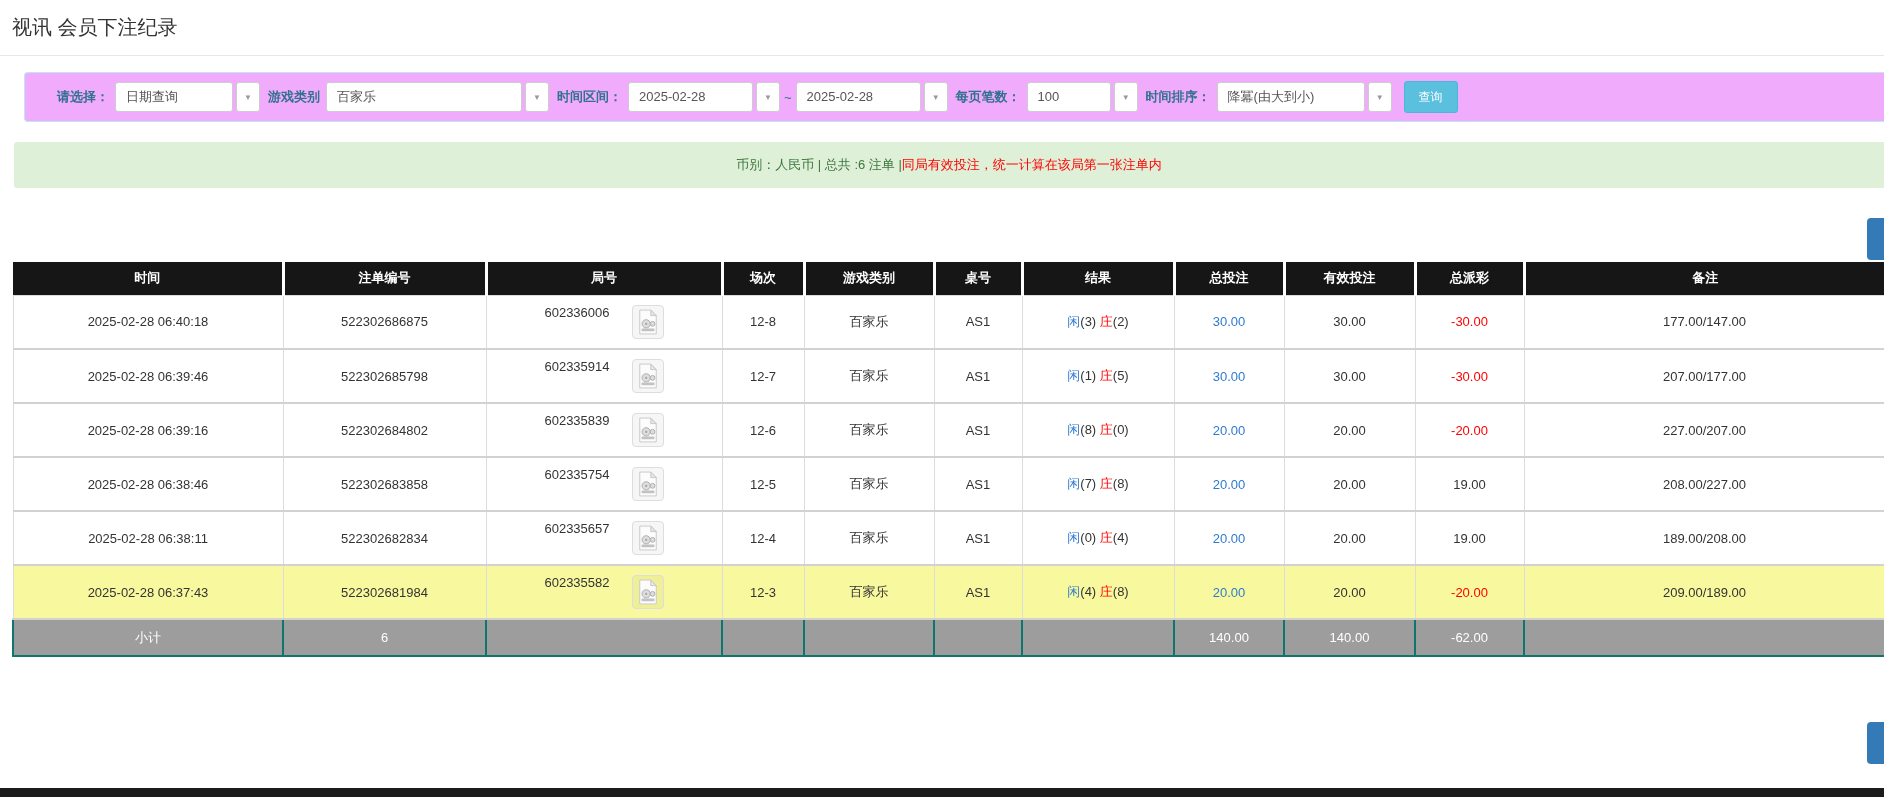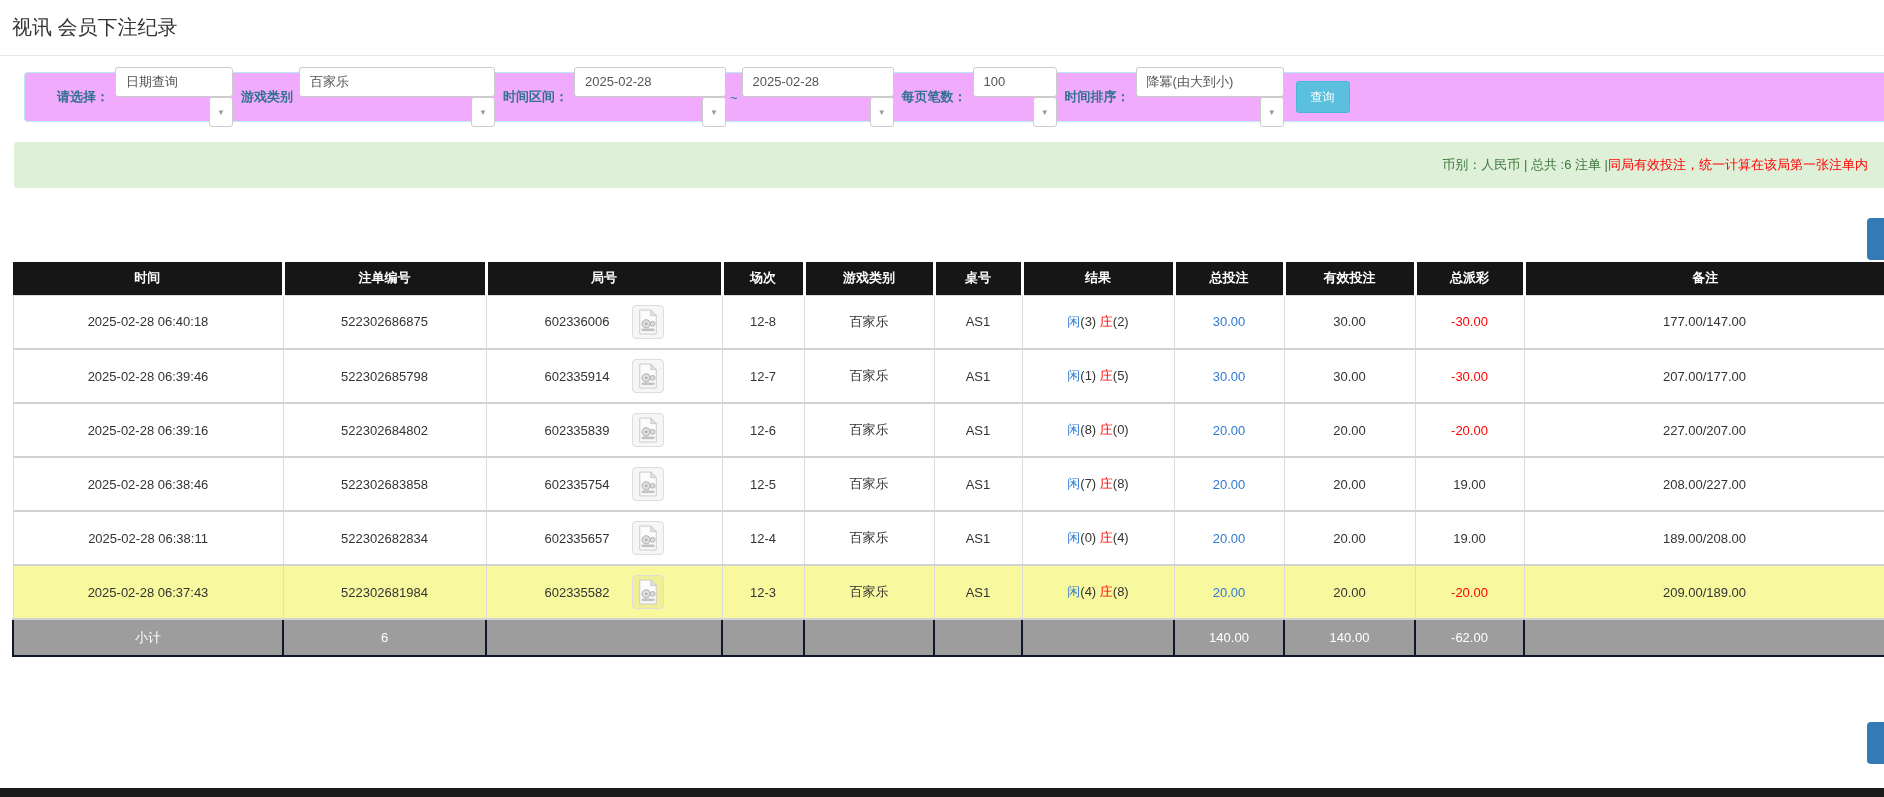--- a/index.html
+++ b/index.html
@@ -8,52 +8,52 @@
   .page { position:relative; width:1884px; height:797px; background:#fff; overflow:hidden; }
 
   .page-title { font-size:20px; font-weight:normal; color:#333; margin:14px 12px 0 12px; }
   .title-divider { border-top:1px solid #e7e7e7; margin-top:14px; }
 
   
   .filter-bar { margin:16px 0 0 24px; height:50px; background:#f0abfc; border:1px solid #bce8f1;
                 border-right:none; border-radius:4px 0 0 4px; display:flex; align-items:center;
                 padding:0 24px; white-space:nowrap; }
   .flabel { font-size:13px; font-weight:bold; color:#31708f; margin:0 6px 0 8px; }
-  .combo { display:inline-flex; align-items:flex-end;flex-direction:column; }
+  .combo { display:inline-flex; align-items:center; }
   .combo-text { background:#fff; border:1px solid #ccc; border-radius:3px; height:30px;
                 line-height:28px; padding:0 10px; font-size:13px; color:#555; }
   .combo-caret { background:#fff; border:1px solid #ccc; border-radius:3px; width:24px; height:30px;
                  margin-left:3px; display:flex; align-items:center; justify-content:center;
                  color:#999; font-size:8px; }
-  .w-qtype { width:118px; } .w-game { width:196px; } .w-date { width:152px; }
+  .w-qtype { width:118px; } .w-game { width:196px; } .w-date { width:125px; }
   .w-size { width:84px; } .w-sort { width:148px; }
   .tilde { font-size:13px; color:#31708f; margin:0 4px; }
   .search-btn { margin-left:12px; height:32px; padding:0 14px; background:#5bc0de;
                 border:1px solid #46b8da; border-radius:3px; color:#fff; font-size:12px;
                 font-family:inherit; cursor:pointer; }
 
   
   .summary-bar { margin:20px 0 0 14px; height:46px; background:#dff0d8; border-radius:3px 0 0 3px;
-                 display:flex; align-items:center; justify-content:flex-end; padding:18px 16px; }
+                 display:flex; align-items:center; justify-content:center; padding:18px 16px; }
   .summary-left { font-size:13px; color:#3c763d; }
   .summary-right { font-size:13px; color:#ff0000; }
 
   
   table.records { border-collapse:collapse; margin:74px 0 0 12px; width:1872px;
                   font-size:13px; color:#333; text-align:center; table-layout:fixed; }
   .records thead th { background:#161616; color:#fff; font-weight:bold; height:33px;
                       border-left:3px solid #fff; font-size:13px;margin-top:8px; }
   .records thead th:first-child { border-left:none; }
   .records tbody td { height:54px; background:#fff; border:1px solid #dcdcdc;
                       border-bottom-width:2px; border-bottom-color:#d2d2d2; }
   .records tbody tr.highlight td { background:#f8f89e; }
-  .records tfoot td { height:37px; background:#9d9d9d; color:#fff; border:2px solid #0f172a; }
+  .records tfoot td { height:37px; background:#9d9d9d; color:#fff; border:2px solid #0f766e; }
   .blue { color:#2f7ad1; }
   .red { color:#ff0000; }
-  .round-cell { display:flex; align-items:center; justify-content:center; gap:22px; }
+  .round-cell { display:flex; justify-content:center; gap:22px; }
   .video-btn { display:inline-flex; align-items:center; justify-content:center;
                border:1px solid #ddd; background:rgba(0,0,0,0.035); border-radius:4px;
                padding:3px 4px; cursor:pointer; }
 
   
   .edge-btn { position:absolute; right:0; width:17px; height:42px; background:#337ab7;
               border-radius:4px 0 0 4px; cursor:pointer; }
   .edge-btn.top { top:218px; }
   .edge-btn.bot { top:722px; }
 

